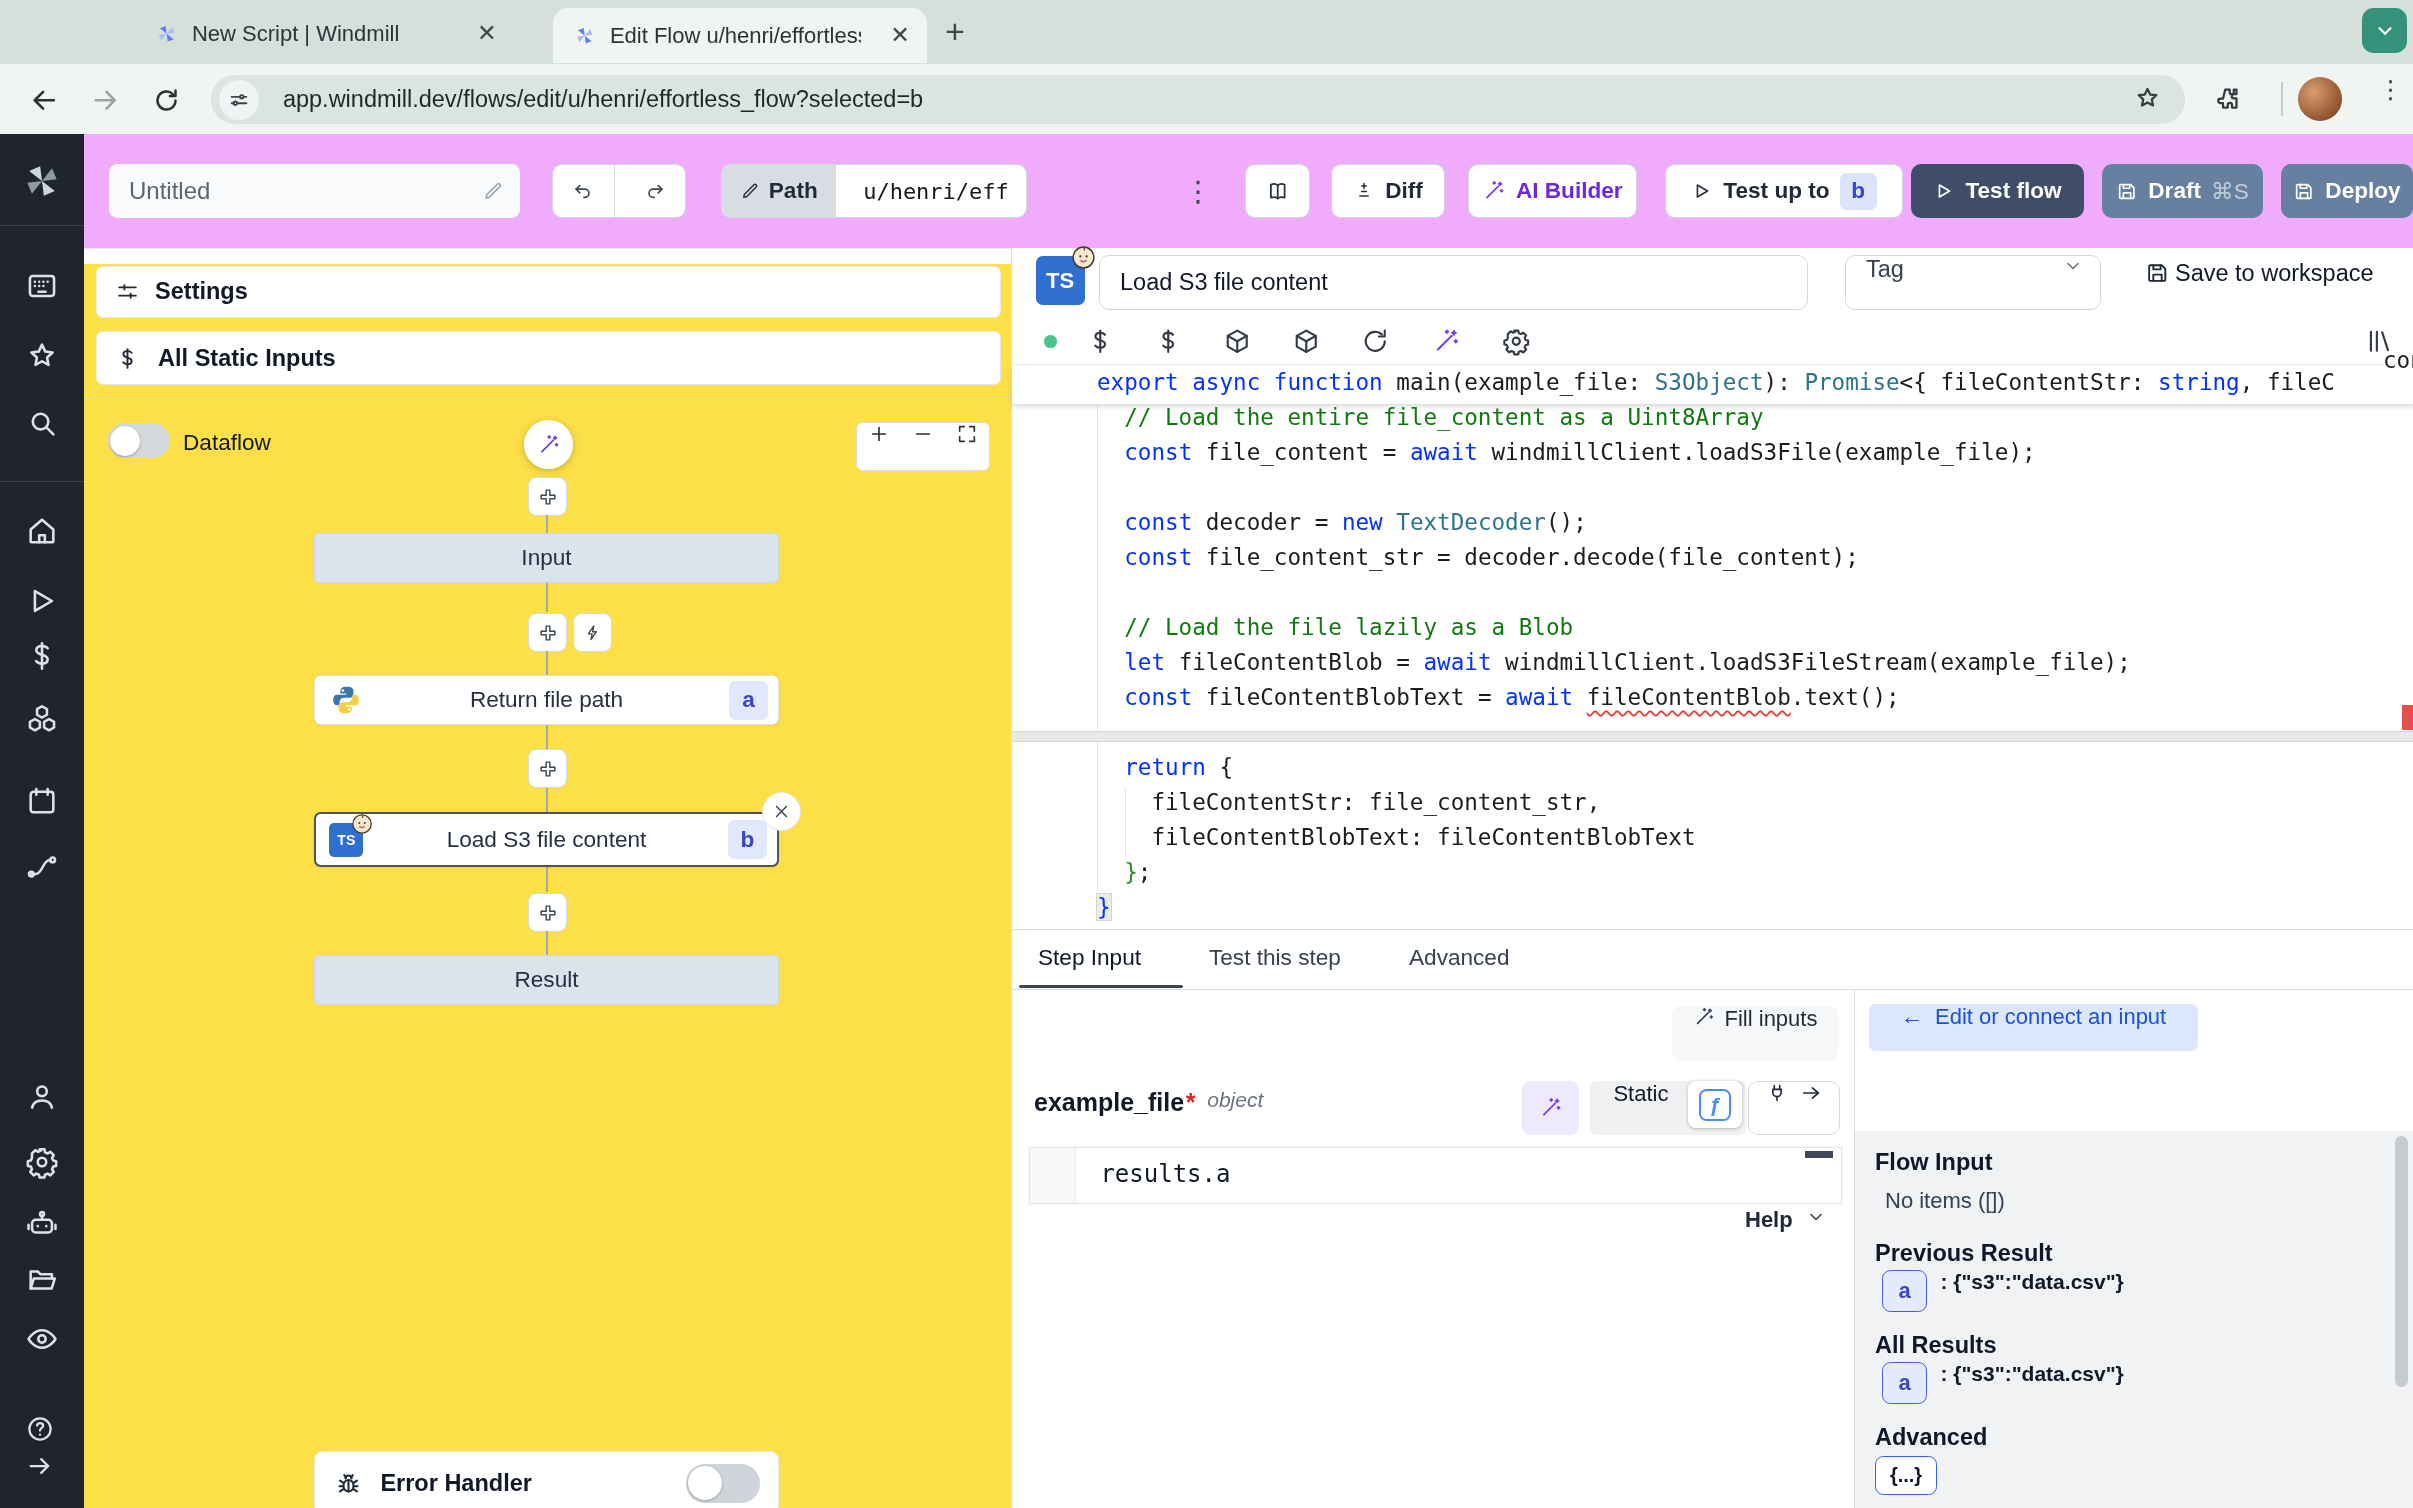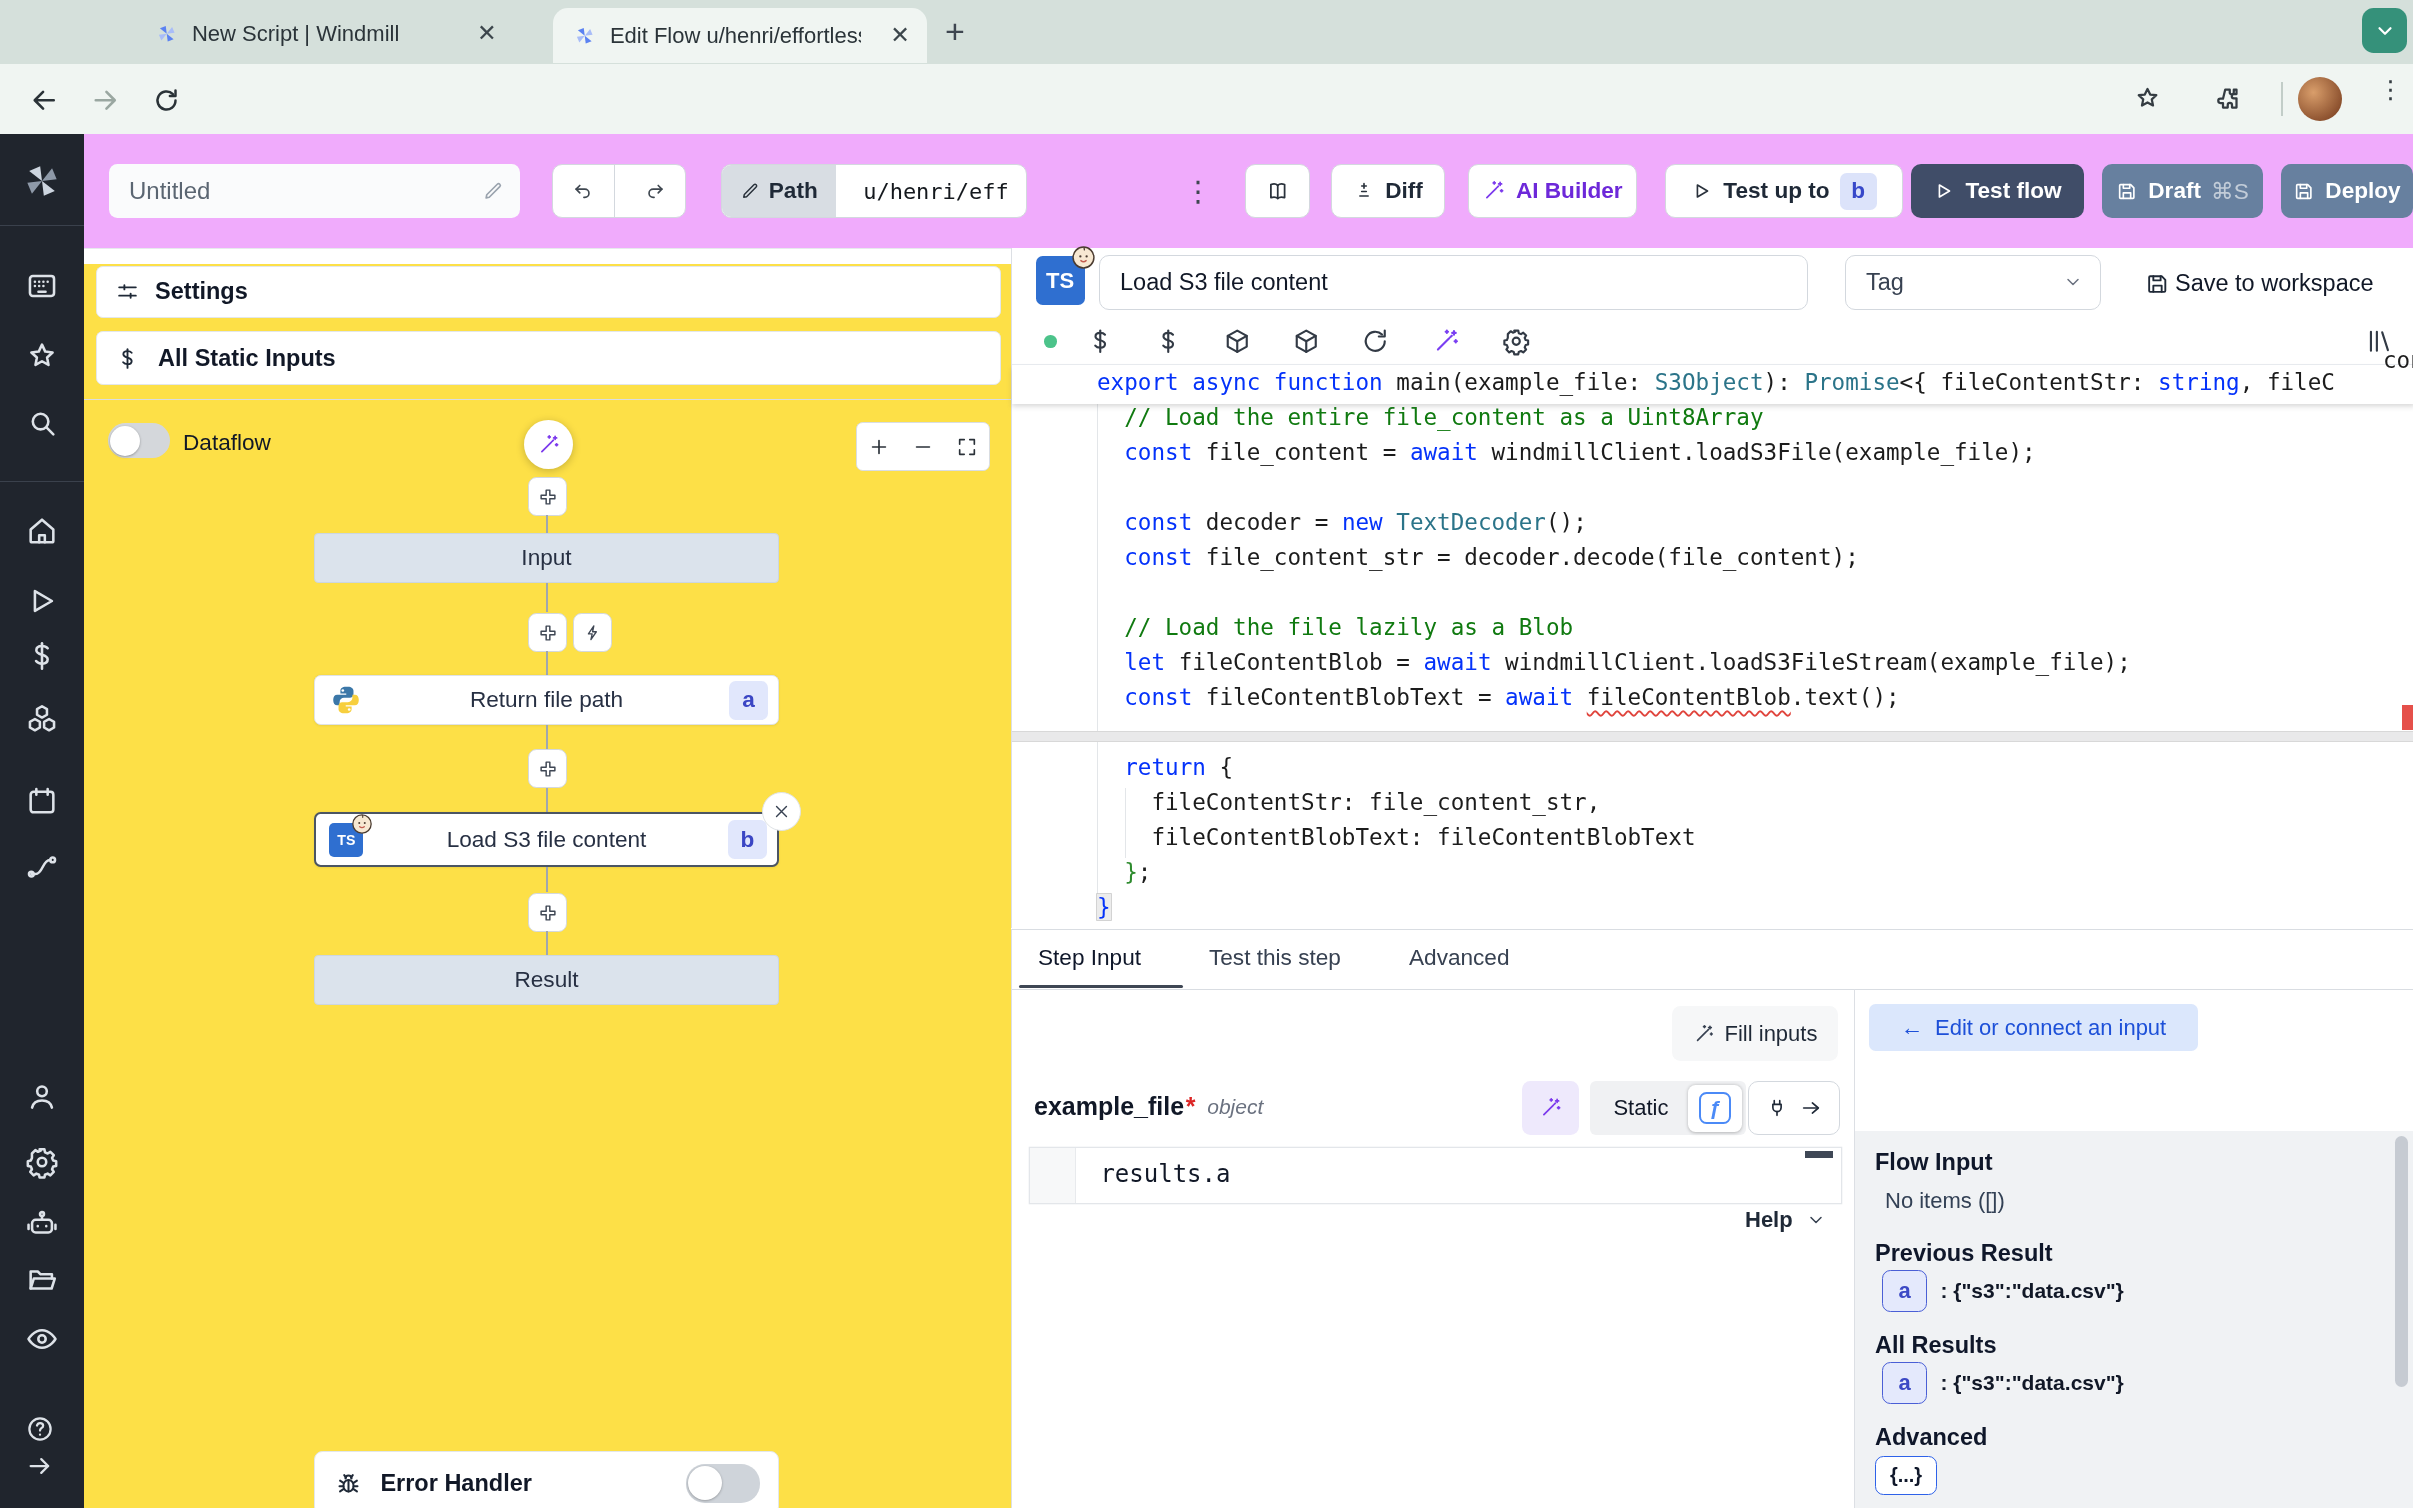--- a/index.html
+++ b/index.html
@@ -1,19 +1,19 @@
 <!DOCTYPE html>
 <html style="font-size:13.4px"><head>
 <meta charset="utf-8">
 <style>
   html,body{margin:0;padding:0;background:#e8e8e8}
   #screen{position:relative;width:2413px;height:1508px;background:#fff;overflow:hidden;
     font-family:"Liberation Sans",sans-serif;color:#111827}
   .abs{position:absolute}
-  .flex{display:flex;align-items:center}
+  .flex{display:flex;align-items:flex-start}
   svg.ic{fill:none;stroke:currentColor;stroke-width:1.8;stroke-linecap:round;stroke-linejoin:round;display:block}
 
   
   #tabstrip{position:absolute;left:0;top:0;width:2413px;height:64px;background:#d5e0db}
   #toolbar{position:absolute;left:0;top:64px;width:2413px;height:70px;background:#f0f5f2;border-bottom:0.8px solid #ccd7d2}
   .tab{position:absolute;display:flex;align-items:center}
   .tab-title{font-size:22px;color:#2b3439;white-space:nowrap;overflow:hidden}
   .tab-close{margin-left:auto;color:#3c464c;font-size:23.5px;line-height:23.5px}
   #url-pill{position:absolute;left:211px;top:11px;width:1974px;height:49px;border-radius:24px;background:#dae5e0;display:flex;align-items:center}
   #url-text{margin-left:23.5px;font-size:23.5px;color:#1f272b}
@@ -101,20 +101,30 @@
     <svg class="ic abs" style="left:30px;top:22px;color:#2a3237;stroke-width:2.2" width="28.5" height="28.5" viewBox="0 0 24 24">
         <path d="M20 12H5M11 5l-7 7 7 7"></path>
       </svg>
     <svg class="ic abs" style="left:91px;top:22px;color:#9aa7a1;stroke-width:2.2" width="28.5" height="28.5" viewBox="0 0 24 24">
         <path d="M4 12h15M13 5l7 7-7 7"></path>
       </svg>
     <svg class="ic abs" style="left:153px;top:22.6px;color:#2a3237;stroke-width:2.2" width="27" height="27" viewBox="0 0 24 24">
         <path d="M20 12a8 8 0 1 1-2.3-5.6"></path>
         <path d="M20 3v5h-5"></path>
       </svg>
+    <div id="url-pill">
+      <span style="margin-left:8.4px;width:40px;height:40px;border-radius:50%;background:#eef4f1;display:flex;align-items:center;justify-content:center">
+        <svg class="ic" viewBox="0 0 24 24" width="22" height="22" style="color:#3c444c;stroke-width:2">
+            <path d="M4 8.5h9M17.5 8.5H20M4 15.5h2.5M10.5 15.5H20"></path>
+            <circle cx="15" cy="8.5" r="1.9"></circle>
+            <circle cx="8" cy="15.5" r="1.9"></circle>
+          </svg>
+      </span>
+      <span id="url-text">app.windmill.dev/flows/edit/u/henri/effortless_flow?selected=b</span>
+    </div>
     <svg class="ic abs" style="left:2134px;top:21px;color:#343c42;stroke-width:2" width="27" height="27" viewBox="0 0 24 24">
         <path d="M12 3.5l2.4 5 5.4.6-4 3.7 1.1 5.4L12 15.5l-4.9 2.7 1.1-5.4-4-3.7 5.4-.6z"></path>
       </svg>
     <svg class="ic abs" style="left:2214px;top:21px;color:#343c42;stroke-width:2" width="27" height="27" viewBox="0 0 24 24">
         <path d="M10 4h4v2.5a1.8 1.8 0 0 0 3.6 0V4H20v4h-2.3a1.9 1.9 0 0 0 0 3.8H20V20h-4v-2.3a1.9 1.9 0 0 0-3.8 0V20H8v-4H5.7a1.9 1.9 0 0 1 0-3.8H8z"></path>
       </svg>
     <div class="abs" style="left:2281px;top:18.4px;width:1.7px;height:34px;background:#c2cdc8"></div>
     <div class="abs" style="left:2298px;top:13.4px;width:44px;height:44px;border-radius:50%;background:radial-gradient(circle at 35% 35%, #d99e6b, #8a4f2d 75%)"></div>
     <div class="abs" style="left:2378px;top:20px;color:#343c42;font-size:25px;line-height:10px;letter-spacing:0">⋮</div>
   </div>

